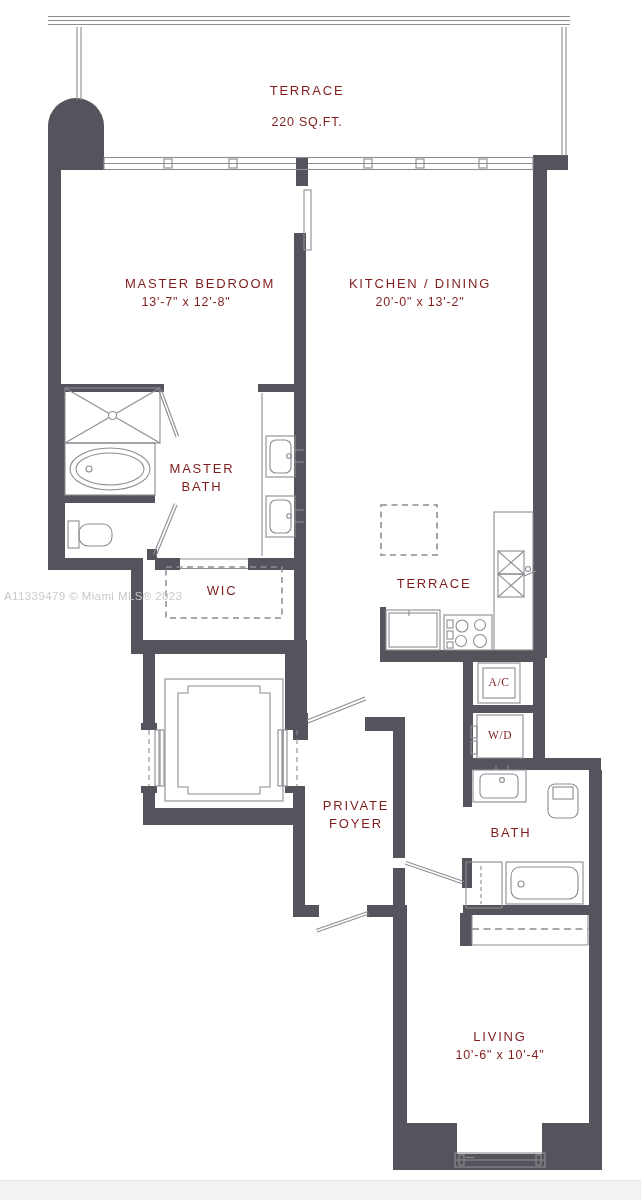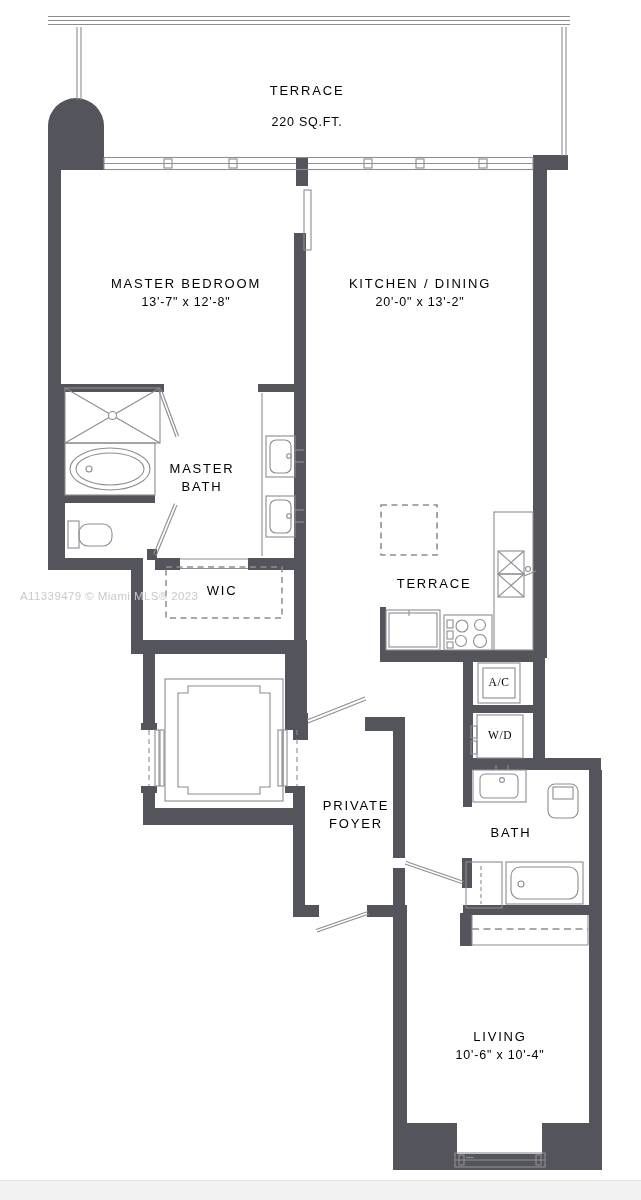--- a/index.html
+++ b/index.html
@@ -1,24 +1,24 @@
 <!DOCTYPE html>
 <html><head>
 <meta charset="utf-8">
 <style>
   html,body{margin:0;padding:0;background:#ffffff;}
   #stage{position:relative;width:641px;height:1200px;background:#ffffff;overflow:hidden;
          font-family:"Liberation Sans", sans-serif;}
   svg{position:absolute;left:0;top:0;}
-  .lbl{position:absolute;color:#000000;font-size:13px;letter-spacing:1.8px;
+  .lbl{position:absolute;color:#7f1d1d;font-size:13px;letter-spacing:1.8px;
        white-space:nowrap;transform:translateX(-50%);line-height:1;}
   .dims{font-size:12.5px;letter-spacing:0.8px;}
   .small{font-size:11.5px;letter-spacing:0.6px;font-family:Liberation Serif, serif;}
   .watermark{position:absolute;left:4px;top:591px;color:#c9c9cb;font-size:11.5px;
-             letter-spacing:0.4px;transform:none;margin-left:16px;}
+             letter-spacing:0.4px;transform:none;}
   .footer{position:absolute;left:0;top:1180px;width:641px;height:20px;
           background:#f2f2f2;border-top:1px solid #e4e4e4;}
 </style>
 </head>
 <body>
 
 <div id="stage">
 
   <svg width="641" height="1200" viewBox="0 0 641 1200">
 
@@ -241,21 +241,21 @@
         <rect x="459" y="1155" width="5" height="10"></rect>
         <rect x="536" y="1155" width="5" height="10"></rect>
         <line x1="466" y1="1157.5" x2="474" y2="1157.5"></line>
       </g>
     </g>
   </svg>
 
   <div class="lbl" style="left:307px;top:84px">TERRACE</div>
   <div class="lbl dims" style="left:307px;top:116px">220 SQ.FT.</div>
 
-  <div class="lbl" style="left:186px;top:277px">MASTER BEDROOM</div>
+  <div class="lbl" style="left:200px;top:277px">MASTER BEDROOM</div>
   <div class="lbl dims" style="left:186px;top:296px">13'-7" x 12'-8"</div>
 
   <div class="lbl" style="left:420px;top:277px">KITCHEN / DINING</div>
   <div class="lbl dims" style="left:420px;top:296px">20'-0" x 13'-2"</div>
 
   <div class="lbl" style="left:202px;top:462px">MASTER</div>
   <div class="lbl" style="left:202px;top:480px">BATH</div>
 
   <div class="lbl" style="left:222px;top:584px">WIC</div>
   <div class="lbl" style="left:434px;top:577px">TERRACE</div>

